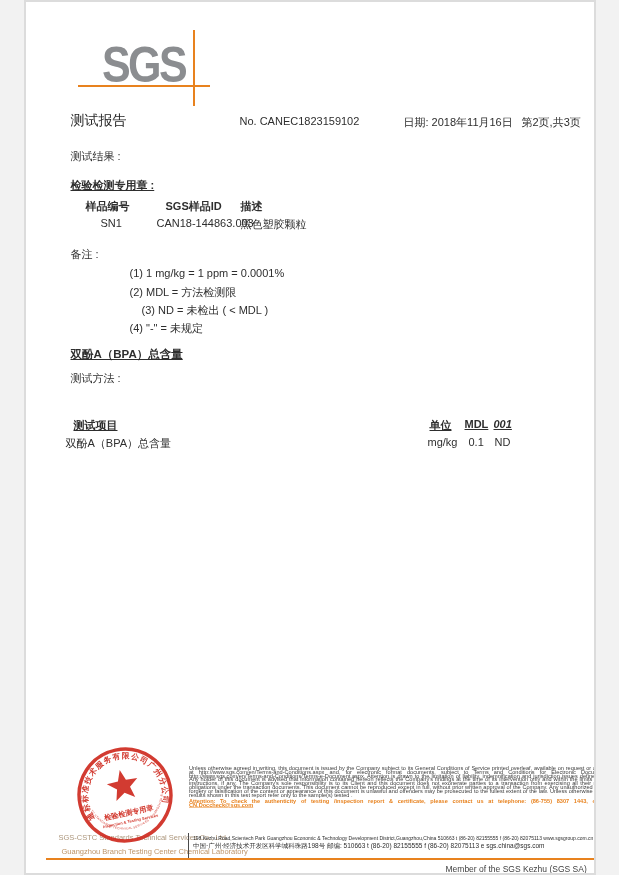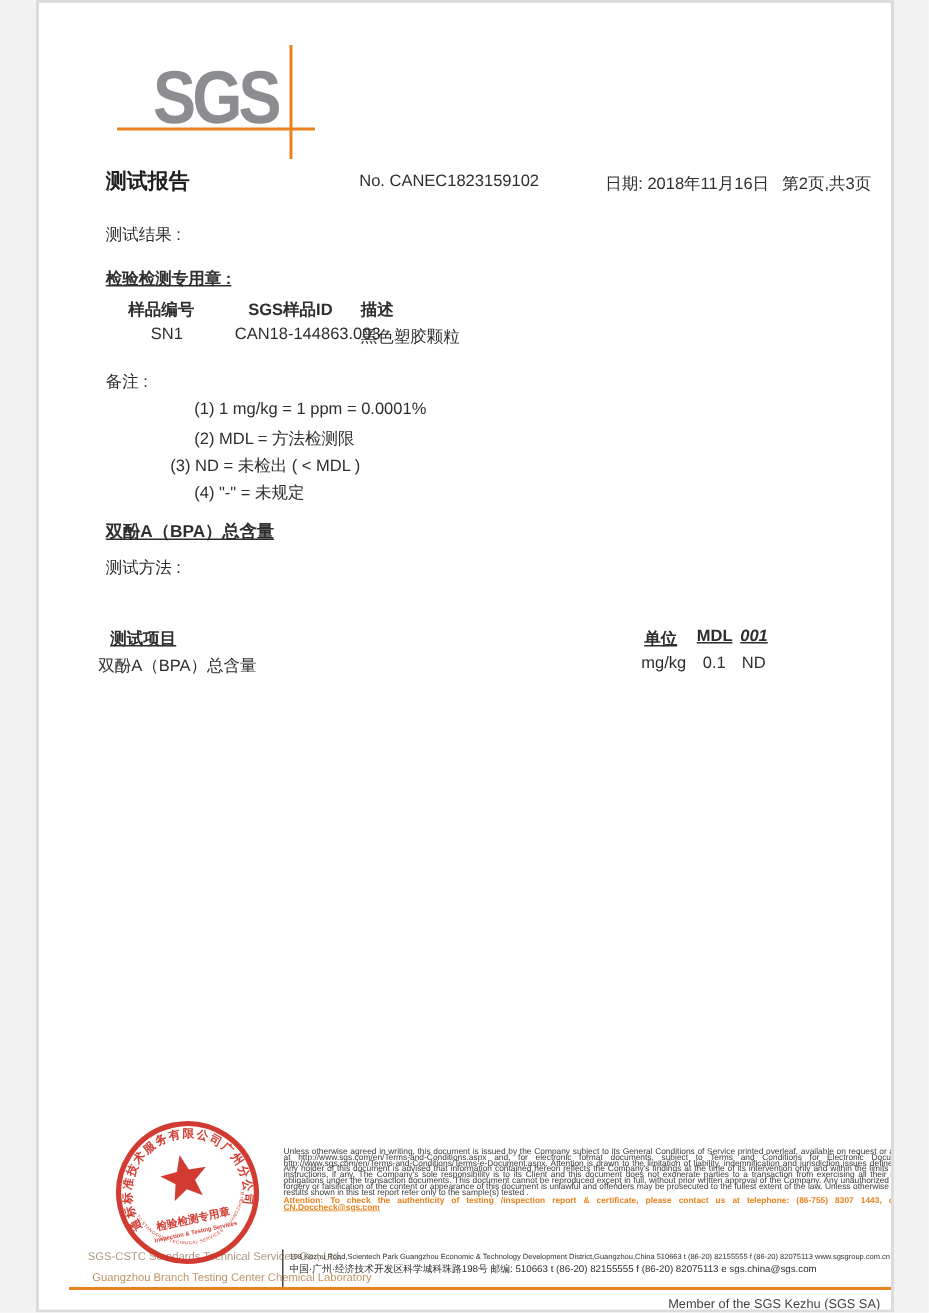--- a/index.html
+++ b/index.html
@@ -12,39 +12,39 @@
 
   
   .logo-text{
     left:76px;top:38px;font-size:50px;font-weight:bold;color:#8b8d90;
     letter-spacing:-3px;line-height:1;transform:scaleX(0.86);transform-origin:left top;
   }
   .logo-vline{left:167px;top:28px;width:2px;height:76px;background:#e8821e;}
   .logo-hline{left:52px;top:83px;width:132px;height:2px;background:#e8821e;}
 
   
-  .report-title{left:45px;top:110px;font-size:14px;font-weight:bold;color:#1f1f1f;}
+  .report-title{left:45px;top:110px;font-size:14px;font-weight:normal;color:#1f1f1f;}
   .report-no{left:214px;top:113px;font-size:11px;}
   .report-date{left:378px;top:113px;font-size:11px;}
   .report-page{left:496px;top:113px;font-size:11px;}
 
   
   .t11{font-size:11px;color:#2e2e2e;}
   .results-label{left:45px;top:147px;}
   .sample-desc-label{left:45px;top:176px;text-decoration:underline;font-weight:bold;}
   .st-h1{left:60px;top:197px;font-weight:bold;}
   .st-h2{left:140px;top:197px;font-weight:bold;}
   .st-h3{left:215px;top:197px;font-weight:bold;}
   .st-d1{left:75px;top:215px;}
   .st-d2{left:131px;top:215px;}
   .st-d3{left:215px;top:215px;}
   .notes-label{left:45px;top:245px;}
   .note-1{left:104px;top:265px;text-align:right;}
   .note-2{left:104px;top:283px;}
-  .note-3{left:88px;top:301px;text-align:right;}
+  .note-3{left:116px;top:301px;text-align:right;}
   .note-4{left:104px;top:319px;}
   .bpa-heading{left:45px;top:345px;font-size:11.5px;font-weight:bold;text-decoration:underline;}
   .method-label{left:45px;top:369px;}
   .method-text{left:104px;top:369px;width:480px;line-height:19.5px;}
   .rt-h-item{left:48px;top:416px;font-weight:bold;text-decoration:underline;text-align:center;}
   .rt-h-unit{left:404px;top:416px;font-weight:bold;text-decoration:underline;}
   .rt-h-mdl{left:439px;top:416px;font-weight:bold;text-decoration:underline;}
   .rt-h-sample{left:468px;top:416px;font-weight:bold;font-style:italic;text-decoration:underline;}
   .rt-d-item{left:40px;top:434px;}
   .rt-d-unit{left:402px;top:434px;}

